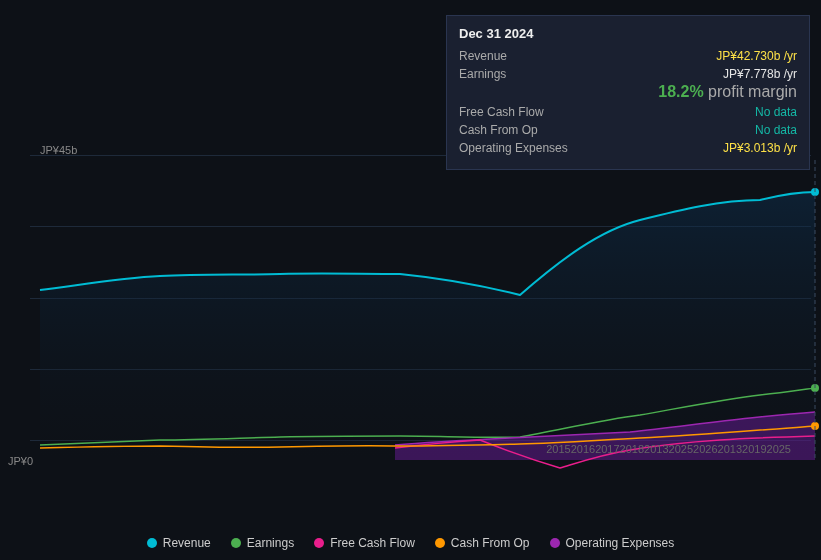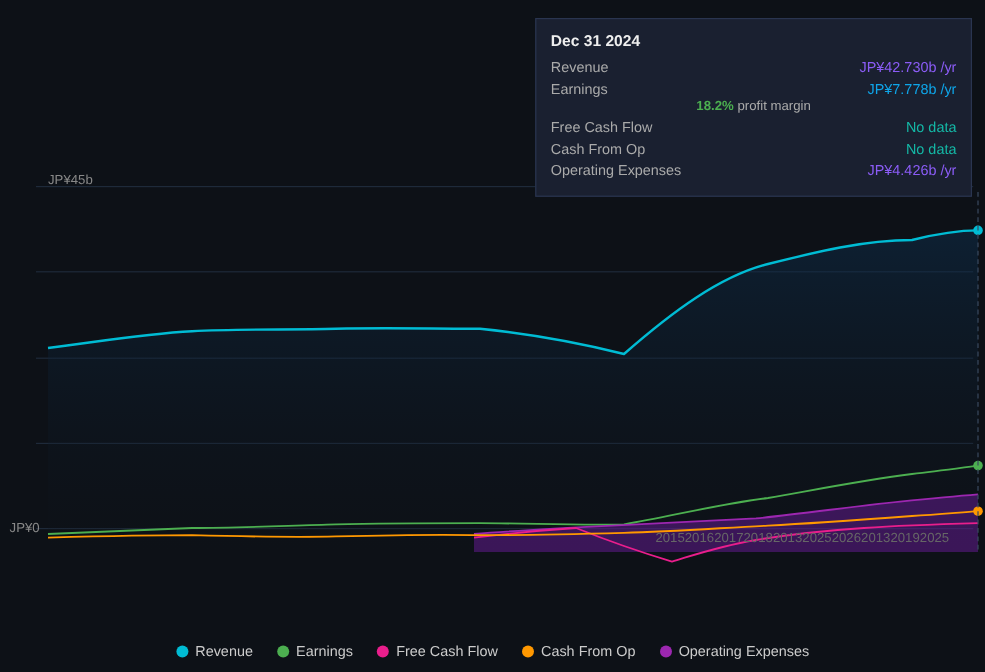--- a/index.html
+++ b/index.html
@@ -50,28 +50,28 @@
     .tooltip-label {
       color: #aaa;
       min-width: 120px;
     }
 
     .tooltip-value {
       color: #eee;
       text-align: right;
     }
 
-    .tooltip-value.cyan { color: #8b5cf6; }
-    .tooltip-value.green { color: #0ea5e9; }
+    .tooltip-value.cyan { color: #fde047; }
+    .tooltip-value.green { color: #e5e5e5; }
     .tooltip-value.no-data { color: #14b8a6; }
 
     .profit-margin {
       color: #aaa;
-      font-size: 11px;
-      text-align: center;
+      font-size: 16px;
+      text-align: right;
       margin-top: -2px;
       margin-bottom: 4px;
     }
 
     .profit-margin span {
       color: #4caf50;
       font-weight: bold;
     }
 
     .y-axis-label {
@@ -80,21 +80,21 @@
       font-size: 11px;
       color: #888;
     }
 
     .y-axis-top {
       top: 144px;
       margin-left: 32px;
     }
 
     .y-axis-bottom {
-      top: 434px;
+      top: 455px;
       text-align: center;
     }
 
     .x-axis-labels {
       position: absolute;
       bottom: 55px;
       left: 0;
       width: 821px;
       display: flex;
       justify-content: flex-end;
@@ -230,21 +230,21 @@
       <span class="tooltip-value no-data">No data</span>
     </div>
 
     <div class="tooltip-row">
       <span class="tooltip-label">Cash From Op</span>
       <span class="tooltip-value no-data">No data</span>
     </div>
 
     <div class="tooltip-row">
       <span class="tooltip-label">Operating Expenses</span>
-      <span class="tooltip-value cyan">JP¥4.426b /yr</span>
+      <span class="tooltip-value cyan">JP¥3.013b /yr</span>
     </div>
   </div>
 
 </div>
 
 <div class="legend-bar">
   <div class="legend-item">
     <div class="legend-dot" style="background:#00bcd4;"></div>
     <span>Revenue</span>
   </div>

